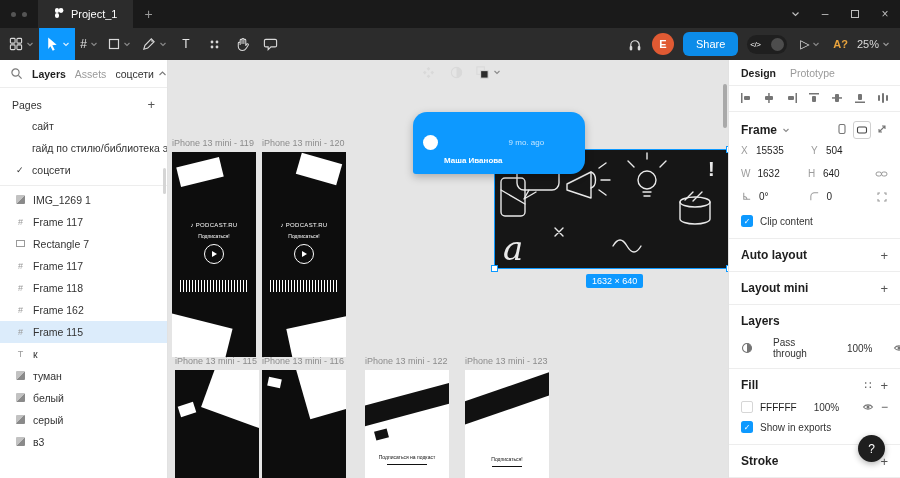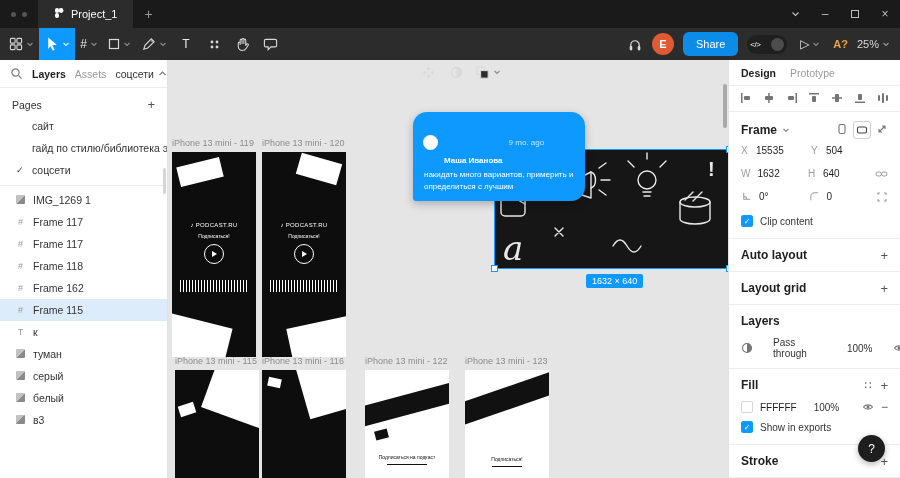--- a/index.html
+++ b/index.html
@@ -343,21 +343,20 @@
       <span class="handle hse"></span>
     </div>
     <div class="size-badge">1632 × 640</div>
 
     <div class="comment">
       <div class="c-hd">
         <span class="c-av"></span>
         <span class="c-name">Маша Иванова</span>
         <span class="c-time">9 mo. ago</span>
       </div>
-      <div class="c-body">накидать много вариантов, примерить и определиться с лучшим</div>
     </div>
 
     <div class="flabel" style="left:7px;top:296px">iPhone 13 mini - 115</div>
     <div class="pf" style="left:7px;top:310px;height:160px">
       <div class="ws" style="left:34px;top:-8px;width:66px;height:58px;transform:rotate(20deg)"></div>
       <div class="ws" style="left:4px;top:34px;width:16px;height:11px;transform:rotate(-18deg)"></div>
     </div>
 
     <div class="flabel" style="left:94px;top:296px">iPhone 13 mini - 116</div>
     <div class="pf" style="left:94px;top:310px;height:160px">
@@ -420,20 +419,24 @@
     <div style="padding-top:3px">
       <div class="layer-row">
           <span class="licon"><span class="licon-img"></span></span>
           <span class="llabel">IMG_1269 1</span>
         </div>
       <div class="layer-row">
           <span class="licon">#</span>
           <span class="llabel">Frame 117</span>
         </div>
       <div class="layer-row">
+          <span class="licon"><span class="licon-rect"></span></span>
+          <span class="llabel">Rectangle 7</span>
+        </div>
+      <div class="layer-row">
           <span class="licon">#</span>
           <span class="llabel">Frame 117</span>
         </div>
       <div class="layer-row">
           <span class="licon">#</span>
           <span class="llabel">Frame 118</span>
         </div>
       <div class="layer-row">
           <span class="licon">#</span>
           <span class="llabel">Frame 162</span>
@@ -445,25 +448,25 @@
       <div class="layer-row">
           <span class="licon">T</span>
           <span class="llabel">к</span>
         </div>
       <div class="layer-row">
           <span class="licon"><span class="licon-img"></span></span>
           <span class="llabel">туман</span>
         </div>
       <div class="layer-row">
           <span class="licon"><span class="licon-img"></span></span>
+          <span class="llabel">белый</span>
+        </div>
+      <div class="layer-row">
+          <span class="licon"><span class="licon-img"></span></span>
           <span class="llabel">серый</span>
-        </div>
-      <div class="layer-row">
-          <span class="licon"><span class="licon-img"></span></span>
-          <span class="llabel">белый</span>
         </div>
       <div class="layer-row">
           <span class="licon"><span class="licon-img"></span></span>
           <span class="llabel">в3</span>
         </div>
     </div>
     <div class="lp-thumb"></div>
   </div>
 
   <div class="right-panel">
@@ -582,21 +585,21 @@
 
     <div class="sec">
       <div class="sec-hd">
         <span class="sec-title">Auto layout</span>
         <span class="plus">+</span>
       </div>
     </div>
 
     <div class="sec">
       <div class="sec-hd">
-        <span class="sec-title">Layout grid</span>
+        <span class="sec-title">Layout mini</span>
         <span class="plus">+</span>
       </div>
     </div>
 
     <div class="sec">
       <div class="sec-hd">
           <span class="sec-title">Layers</span>
         </div>
       <div class="blend-row">
         <span style="display:flex">

